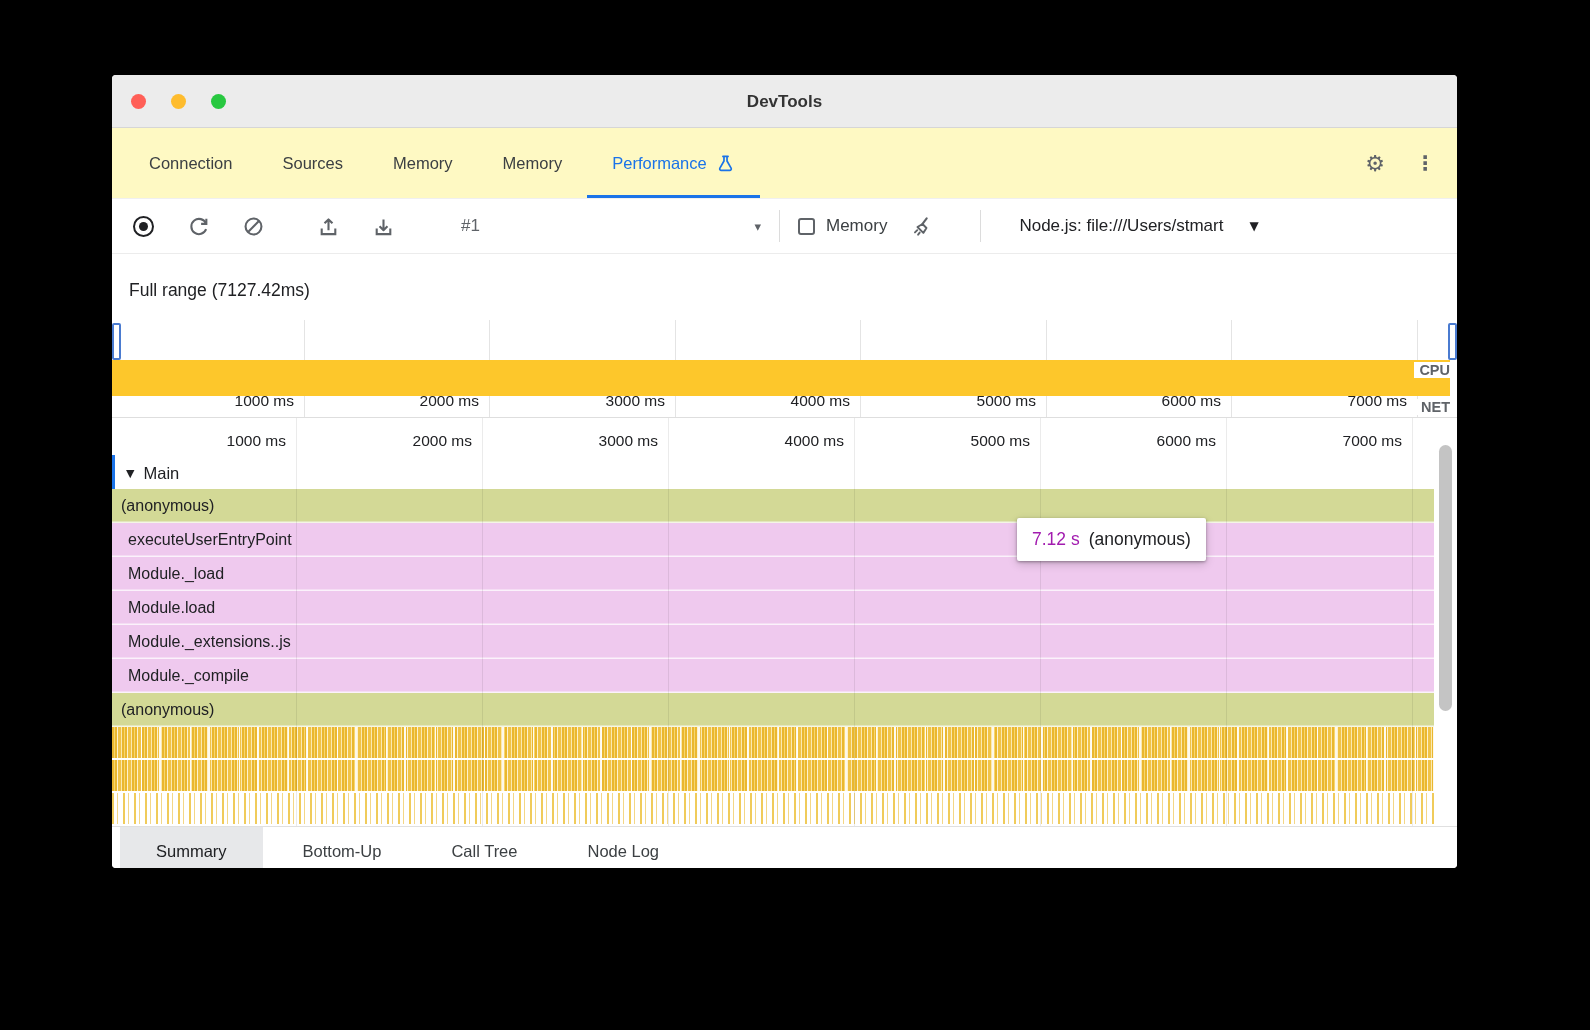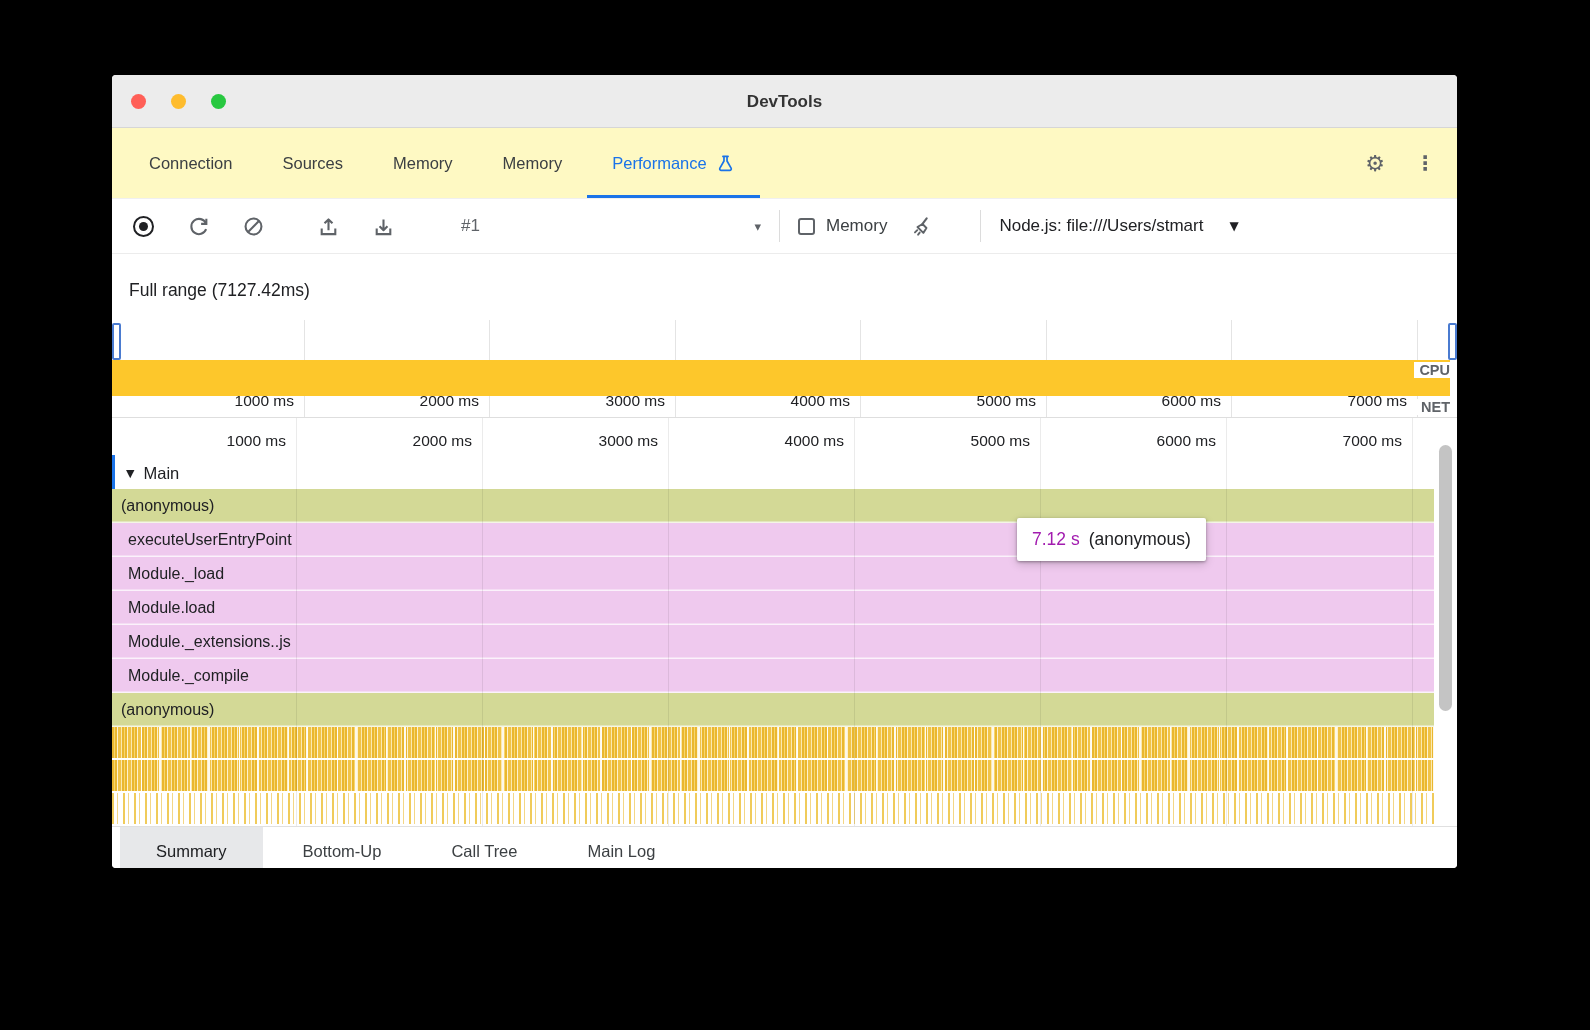--- a/index.html
+++ b/index.html
@@ -33,21 +33,21 @@
   .toolbar { height:55px; display:flex; align-items:center; padding:0 16px; border-bottom:1px solid #ececec; }
   .tbtn { display:flex; align-items:center; justify-content:center; width:30px; height:30px; margin-right:25px; }
   .rec-outer { width:21px; height:21px; border:2.5px solid #202124; border-radius:50%; display:flex; align-items:center; justify-content:center; }
   .rec-inner { width:9px; height:9px; background:#202124; border-radius:50%; }
   .profile-select { display:flex; align-items:center; width:300px; margin-left:38px; color:#5f6368; font-size:17px; }
   .profile-select .caret { margin-left:auto; font-size:13px; color:#5f6368; }
   .vdiv { width:1px; height:32px; background:#dcdcdc; margin:0 18px; }
   .checkbox { width:17px; height:17px; border:2px solid #5f6368; border-radius:3px; background:#fff; }
   .mem-label { margin-left:11px; font-size:17px; color:#3c4043; }
   .gc { margin-left:20px; }
-  .target-label { font-size:17px; color:#202124; }
+  .target-label { font-size:17px; color:#202124;margin-left:20px; }
   .target-caret { font-size:12px; color:#202124; margin-left:26px; }
 
   
   .fullrange { height:66px; line-height:72px; padding-left:17px; font-size:17.5px; color:#202124; }
 
   
   .overview { position:relative; height:98px; }
   .vline { position:absolute; top:0; width:1px; background:#e4e4e4; }
   .ov-line { height:98px; }
   .tick { position:absolute; bottom:8px; transform:translateX(calc(-100% - 10px)); font-size:15.5px; color:#202124; white-space:nowrap; }
@@ -261,17 +261,17 @@
     <div class="tooltip">
       <span class="tt-time">7.12 s</span>
       <span class="tt-label">(anonymous)</span>
     </div>
   </div>
 
   <div class="bottombar">
     <div class="btab active">Summary</div>
     <div class="btab">Bottom-Up</div>
     <div class="btab">Call Tree</div>
-    <div class="btab">Main Log</div>
+    <div class="btab">Node Log</div>
   </div>
 
   <div class="scroll-thumb"></div>
 </div>
 
 </body></html>

